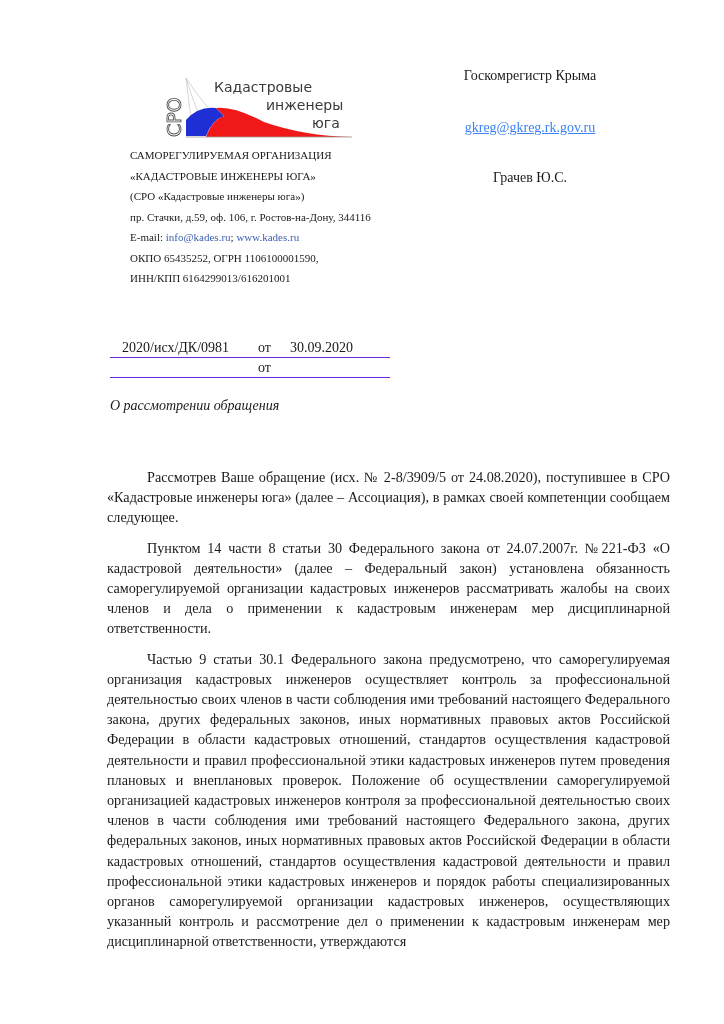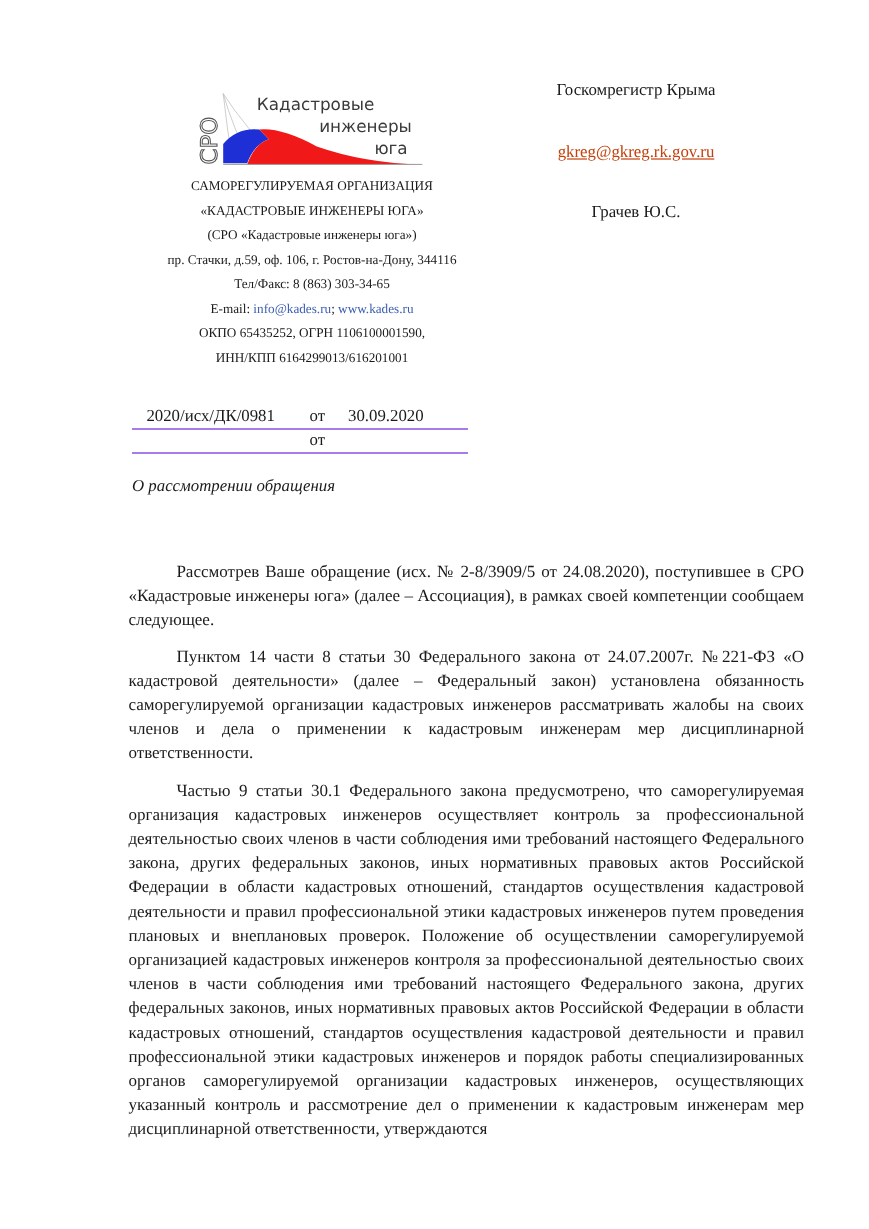--- a/index.html
+++ b/index.html
@@ -5,28 +5,28 @@
   html, body { margin: 0; padding: 0; background: #ffffff; }
   body { width: 724px; height: 1024px; position: relative; overflow: hidden;
          font-family: "Liberation Serif", "DejaVu Serif", serif; color: #1a1a1a; }
   .abs { position: absolute; }
 
   
   .logo { left: 164px; top: 76px; width: 190px; height: 62px; }
   .logo svg { width: 190px; height: 62px; display: block; }
 
   
-  .org { left: 130px; top: 145px; width: 260px; text-align: center; font-size: 11px; line-height: 20.5px; }
+  .org { left: 130px; top: 145px; width: 260px; text-align: left; font-size: 11px; line-height: 20.5px; }
   .org .line { white-space: nowrap; }
   .org a { color: #3b5fb0; }
 
   
   .addr { left: 430px; top: 68px; width: 200px; text-align: center; font-size: 14px; }
   .addr .name { position: absolute; left: 0; width: 200px; }
-  .addr a { color: #c2410c; text-decoration: underline; }
+  .addr a { color: #3b82f6; text-decoration: underline; }
 
   
   .ref { left: 110px; top: 338px; width: 280px; font-size: 14px; }
   .ref .row { position: relative; height: 19px; border-bottom: 1px solid #6d28d9; }
   .ref .num { position: absolute; left: 12px; top: 2px; }
   .ref .ot { position: absolute; left: 148px; top: 2px; }
   .ref .date { position: absolute; left: 180px; top: 2px; }
 
   .subject { left: 110px; top: 398px; font-size: 14px; font-style: italic; }
 
@@ -56,21 +56,20 @@
     <text x="102" y="34" font-family="DejaVu Sans, sans-serif" font-size="14" fill="#3a3a3a">инженеры</text>
     <text x="148" y="52" font-family="DejaVu Sans, sans-serif" font-size="14" fill="#3a3a3a">юга</text>
   </svg>
 </div>
 
 <div class="abs org">
   <div class="line">САМОРЕГУЛИРУЕМАЯ ОРГАНИЗАЦИЯ</div>
   <div class="line">«КАДАСТРОВЫЕ ИНЖЕНЕРЫ ЮГА»</div>
   <div class="line">(СРО «Кадастровые инженеры юга»)</div>
   <div class="line">пр. Стачки, д.59, оф. 106, г. Ростов-на-Дону, 344116</div>
-  <div class="line">Тел/Факс: 8 (863) 303-34-65</div>
   <div class="line">
     <span>E-mail: </span><a>info@kades.ru</a><span>; </span><a>www.kades.ru</a>
   </div>
   <div class="line">ОКПО 65435252, ОГРН 1106100001590,</div>
   <div class="line">ИНН/КПП 6164299013/616201001</div>
 </div>
 
 <div class="abs addr">
   <div class="name" style="top:0">Госкомрегистр Крыма</div>
   <div class="name" style="top:52px"><a>gkreg@gkreg.rk.gov.ru</a></div>

